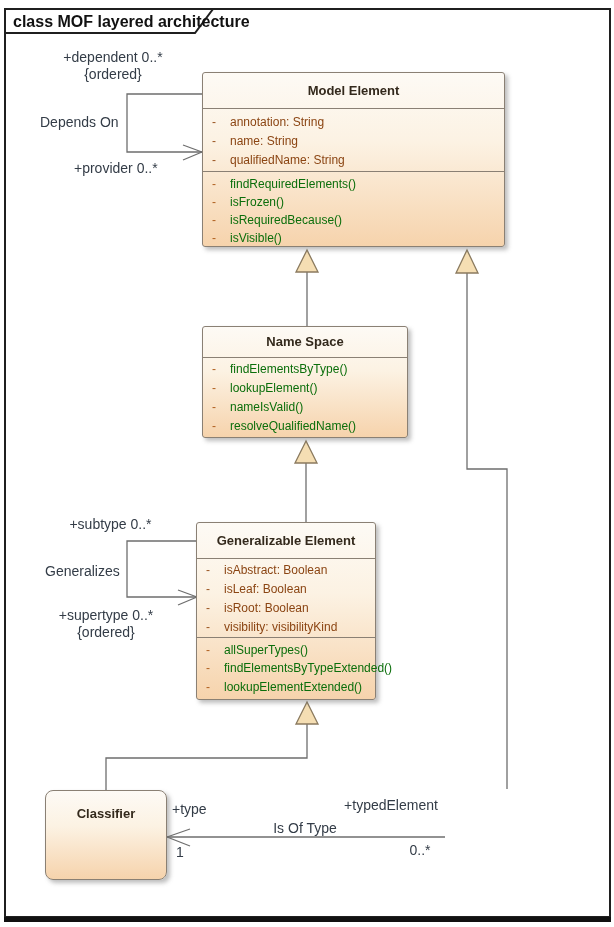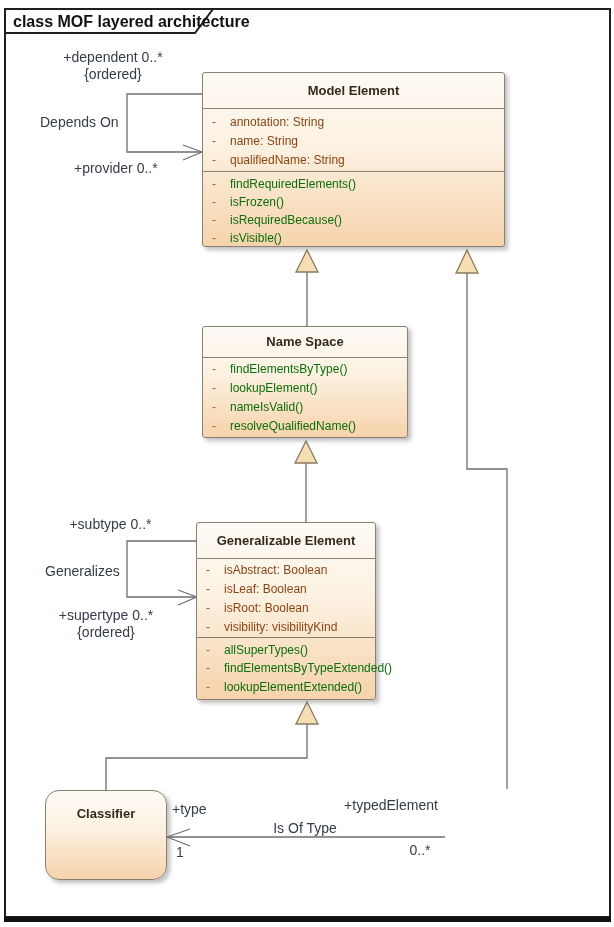--- a/index.html
+++ b/index.html
@@ -9,21 +9,21 @@
   }
   svg.wires{position:absolute;left:0;top:0;z-index:1;}
   
   .cls{
     position:absolute;z-index:2;
     background:linear-gradient(180deg,#fdfaf5 0%,#fcf2e3 40%,#f6d3ac 100%);
     border:1.5px solid #8a8074;border-radius:3px;
     box-shadow:3px 3px 4px rgba(110,110,110,.45);
     box-sizing:border-box;
   }
-  .cls.simple{border-radius:14px;}
+  .cls.simple{border-radius:8px;}
   .cls-header{
     font-weight:bold;font-size:13px;color:#33291c;text-align:center;
     display:flex;align-items:center;justify-content:center;
   }
   .cls.simple .cls-header{align-items:flex-start;padding-top:15px;}
   .compartment{border-top:1.5px solid #8a8074;box-sizing:border-box;}
   .member{display:flex;font-size:12px;white-space:nowrap;}
   .member .dash{width:27px;padding-left:9px;box-sizing:border-box;flex:none;}
   .attrs .member{color:#8b4513;}
   .attrs .dash{color:#9a5420;}

